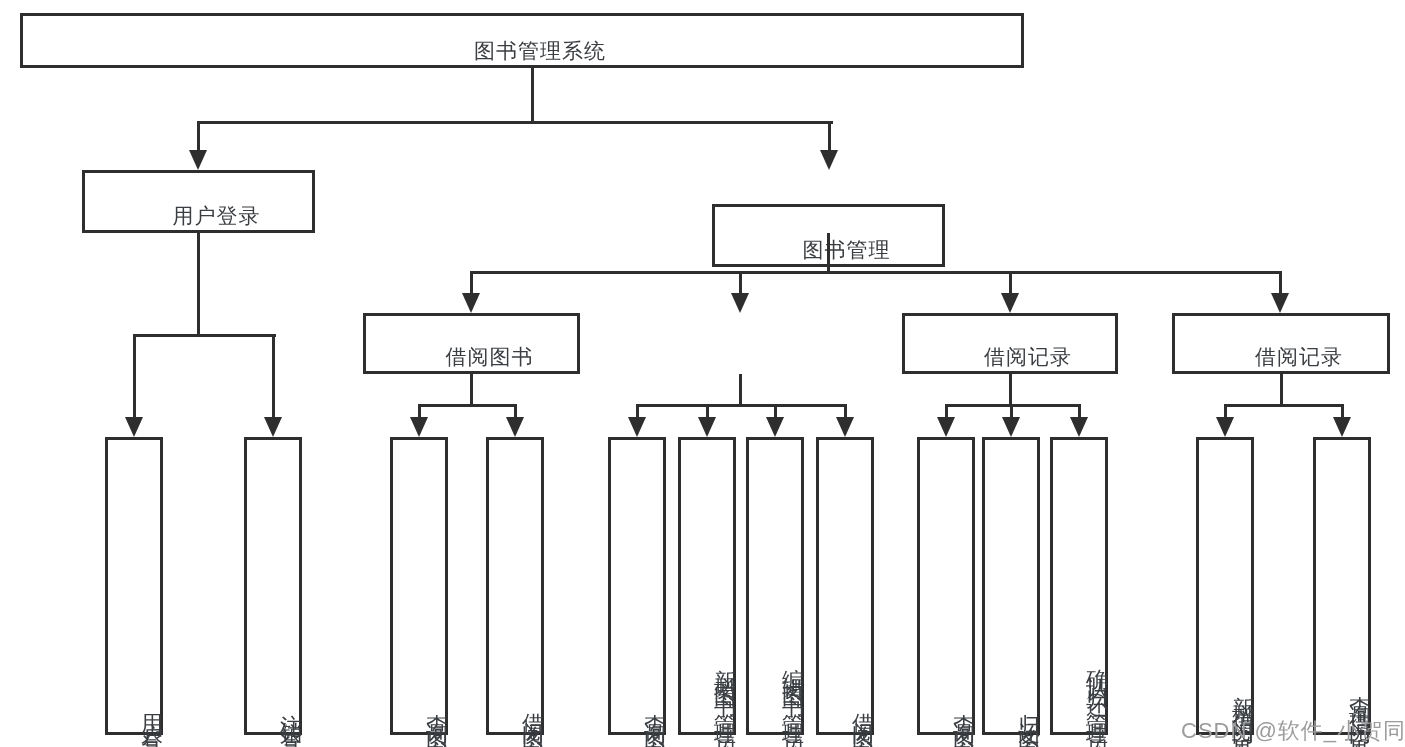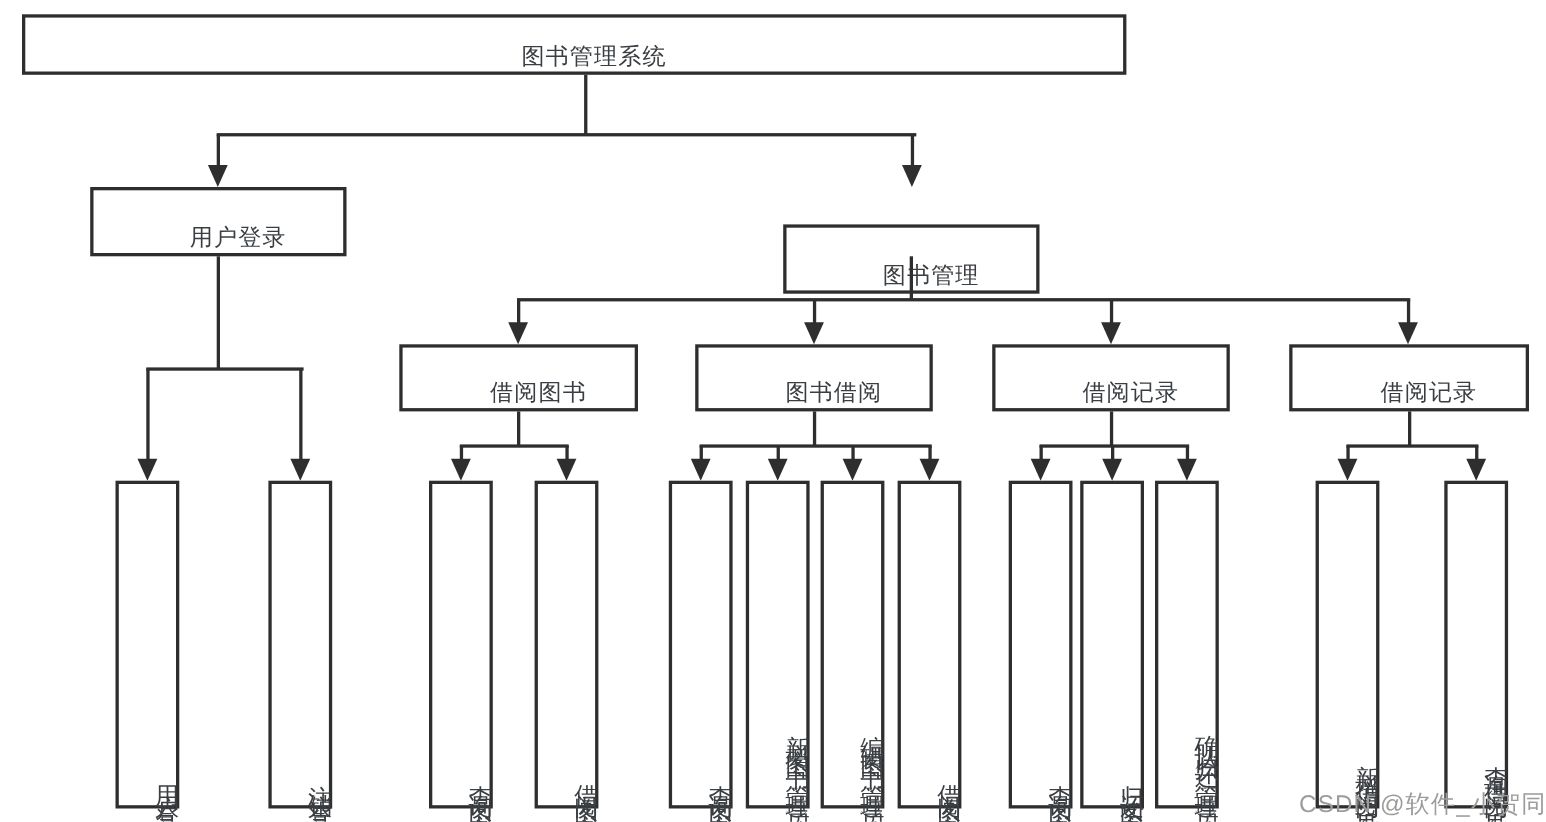--- a/index.html
+++ b/index.html
@@ -102,23 +102,20 @@
   <div class="vl" style="left:738.5px; top:272px; height:23px;"></div>
   <div class="ar" style="left:731px; top:293px;"></div>
   <div class="vl" style="left:1008.5px; top:272px; height:23px;"></div>
   <div class="ar" style="left:1001px; top:293px;"></div>
   <div class="vl" style="left:1278.5px; top:272px; height:23px;"></div>
   <div class="ar" style="left:1271px; top:293px;"></div>
 
   <div class="box h" style="left:363px; top:313px; width:217px; height:61px;">
     <span>借阅图书</span>
   </div>
-  <div class="box h" style="left:632px; top:313px; width:216px; height:61px;">
-    <span>图书借阅</span>
-  </div>
   <div class="box h" style="left:902px; top:313px; width:216px; height:61px;">
     <span>借阅记录</span>
   </div>
   <div class="box h" style="left:1172px; top:313px; width:218px; height:61px;">
     <span>借阅记录</span>
   </div>
 
   <div class="vl" style="left:469.5px; top:374px; height:31px;"></div>
   <div class="hl" style="left:417.5px; top:403.5px; width:99px;"></div>
   <div class="vl" style="left:417.5px; top:405px; height:14px;"></div>

